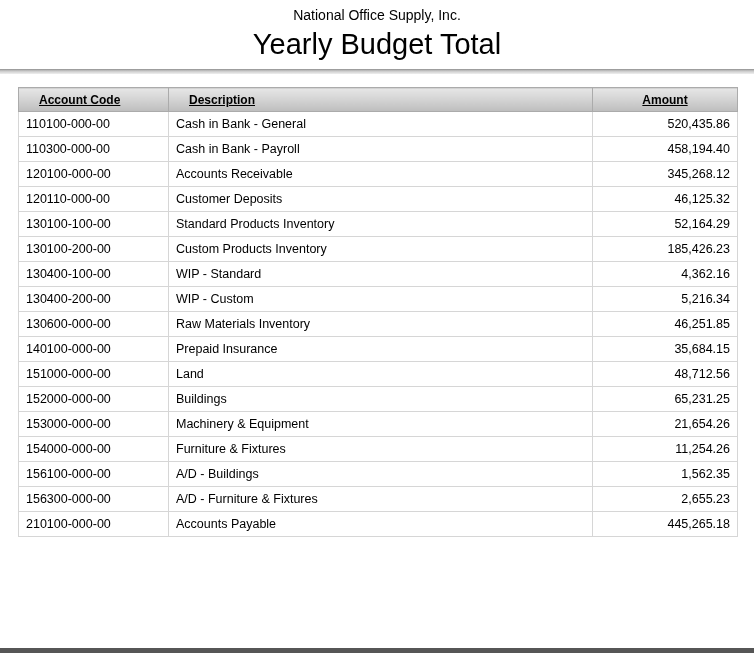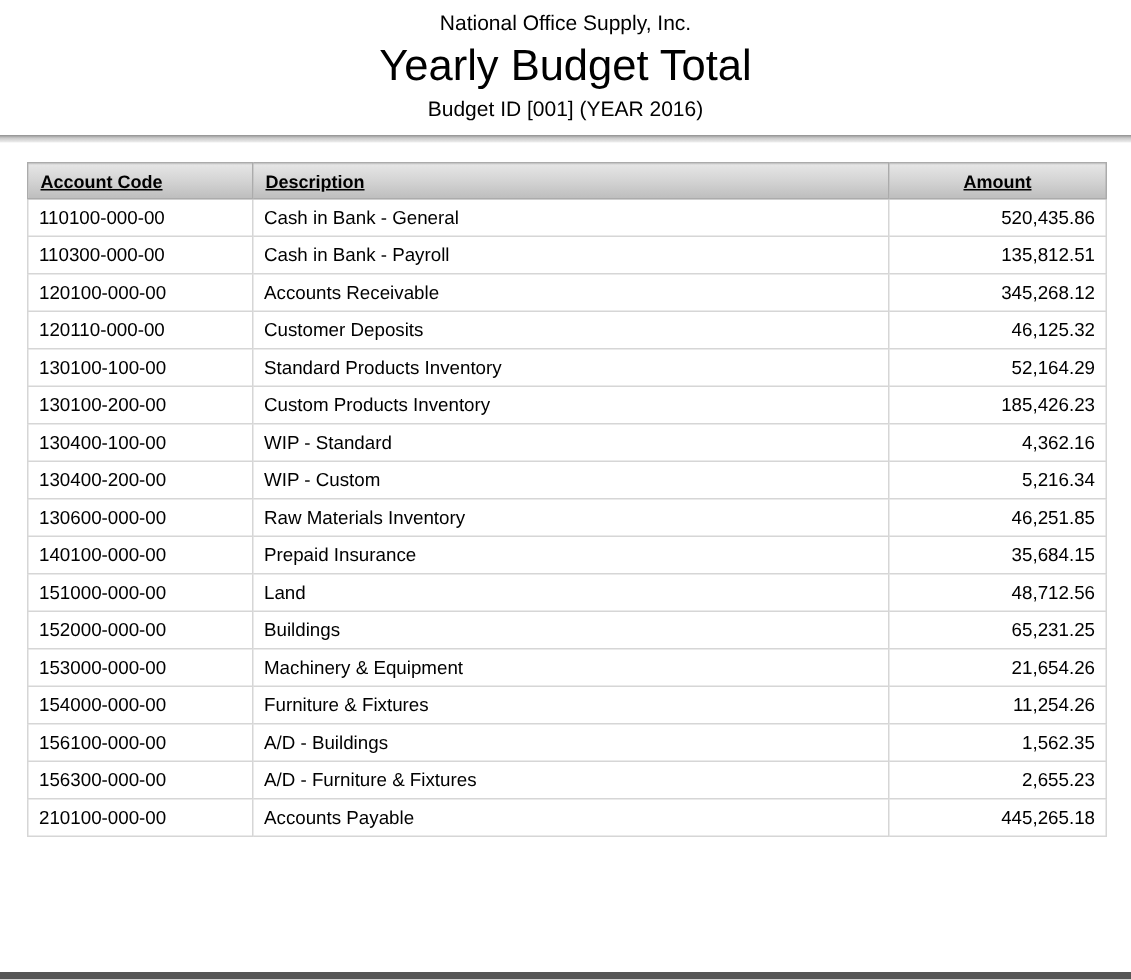--- a/index.html
+++ b/index.html
@@ -50,21 +50,21 @@
     margin: 13px 0 0 18px;
     width: 719px;
     font-size: 12.5px;
   }
   table.budget-table th {
     background: linear-gradient(to bottom, #e6e6e6 0%, #d3d3d3 50%, #bdbdbd 100%);
     border: 1px solid #ababab;
     font-weight: bold;
     text-decoration: underline;
     text-align: left;
-    padding: 4px 8px;
+    padding: 4px 20px;
     height: 15px;
     font-size: 12px;
   }
   table.budget-table th.amount {
     text-align: center;
   }
   table.budget-table td {
     border: 1px solid #d6d6d6;
     padding: 5px 7px;
     height: 13px;
@@ -84,21 +84,20 @@
   }
 </style>
 </head>
 <body>
 
 <div class="page">
 
   <div class="report-header">
     <div class="company-name">National Office Supply, Inc.</div>
     <div class="report-title">Yearly Budget Total</div>
-    <div class="report-subtitle">Budget ID [001] (YEAR 2016)</div>
   </div>
 
   <div class="header-divider"></div>
 
   <table class="budget-table">
     <colgroup>
       <col style="width:150px">
       <col style="width:424px">
       <col style="width:145px">
     </colgroup>
@@ -111,21 +110,21 @@
     </thead>
     <tbody>
         <tr>
           <td>110100-000-00</td>
           <td>Cash in Bank - General</td>
           <td class="amount">520,435.86</td>
         </tr>
         <tr>
           <td>110300-000-00</td>
           <td>Cash in Bank - Payroll</td>
-          <td class="amount">135,812.51</td>
+          <td class="amount">458,194.40</td>
         </tr>
         <tr>
           <td>120100-000-00</td>
           <td>Accounts Receivable</td>
           <td class="amount">345,268.12</td>
         </tr>
         <tr>
           <td>120110-000-00</td>
           <td>Customer Deposits</td>
           <td class="amount">46,125.32</td>

